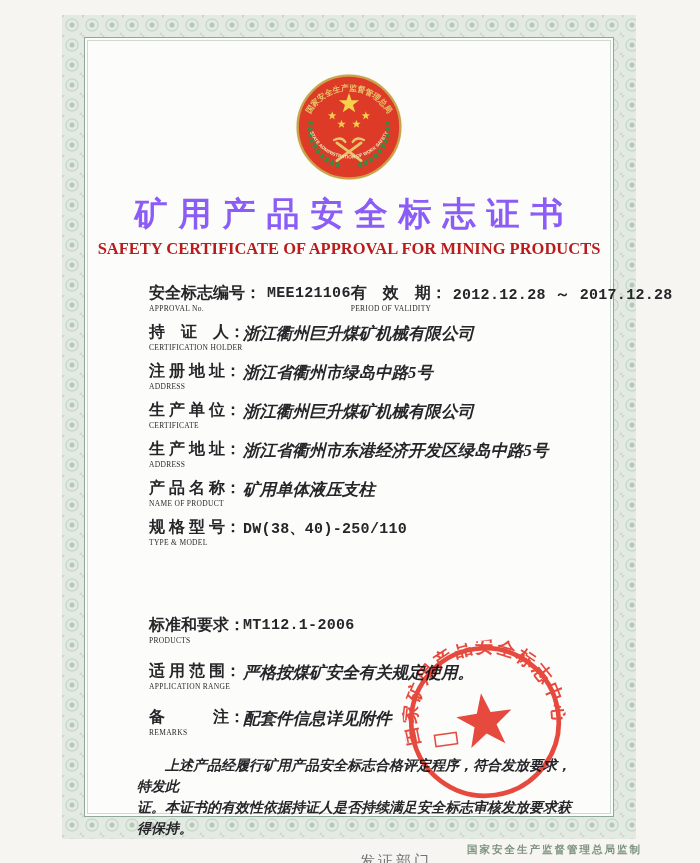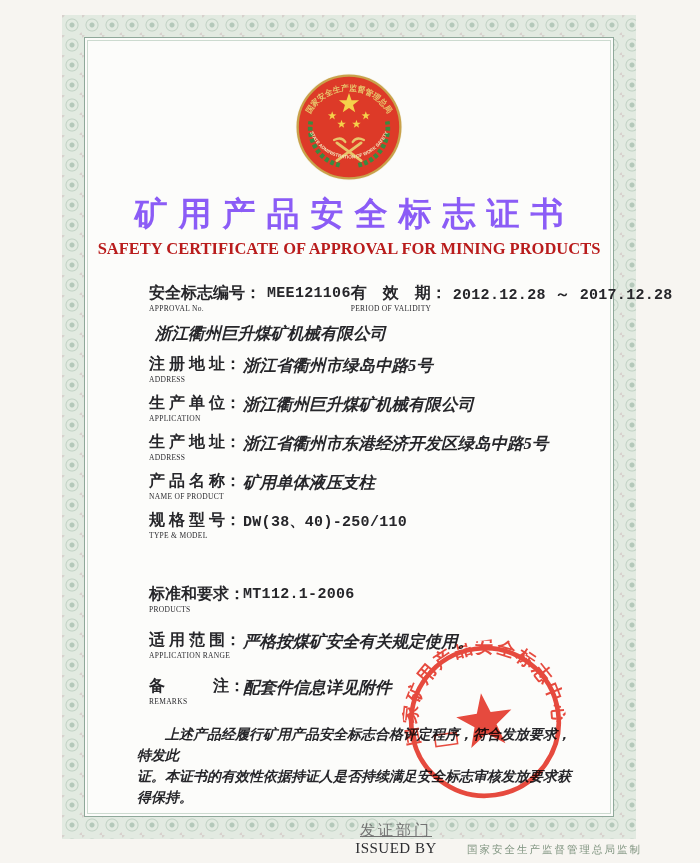--- a/index.html
+++ b/index.html
@@ -46,21 +46,21 @@
   .row{display:flex;align-items:flex-start;margin-top:9px;}
   .lbl{flex:0 0 auto;}
   .lbl .zh{font-size:16px;font-weight:bold;white-space:nowrap;text-align:right;}
   .lbl .en{font-size:7.5px;letter-spacing:.3px;color:#2a2a2e;margin-top:0;white-space:nowrap;}
   .val{padding-left:6px;padding-top:1px;}
   .val-zh{font-size:16.5px;font-weight:bold;font-style:italic;white-space:nowrap;}
   .val-latin{font-family:"Liberation Mono", monospace;font-size:15px;font-weight:bold;letter-spacing:.3px;white-space:nowrap;padding-top:2px;}
   .w1{width:88px;}
   .approval-row{margin-top:24px;}
   .approval-row .val-no{width:100px;padding-left:6px;}
-  .sect2{margin-top:44px;}
+  .sect2{margin-top:68px;}
   .row.rg{margin-top:16px;}
   
   .statement{
     margin:18px 36px 0 52px;
     font-size:14px;line-height:21px;
     font-weight:bold;font-style:italic;color:#26262a;
   }
   .statement .l1{text-indent:2em;}
   
   .issuer{margin:13px 0 0 256px;width:110px;text-align:center;}
@@ -70,21 +70,21 @@
   
   .seal{
     position:absolute;left:404px;top:641px;width:162px;height:162px;
     transform:rotate(-8deg);
     mix-blend-mode:multiply;opacity:.92;
     pointer-events:none;
   }
   
   .print-note{
     position:absolute;right:58px;bottom:6px;
-    font-size:10.5px;letter-spacing:2px;color:#7e937f;font-weight:normal;
+    font-size:10.5px;letter-spacing:2px;color:#7e937f;font-weight:bold;
   }
 </style>
 </head>
 <body>
 
 <div class="page">
 
   <div class="frame">
     <div class="inner">
 
@@ -129,33 +129,37 @@
           </div>
           <div class="val val-latin val-no">MEE121106</div>
           <div class="lbl">
             <div class="zh">有　效　期：</div>
             <div class="en">PERIOD OF VALIDITY</div>
           </div>
           <div class="val val-latin">2012.12.28 ～ 2017.12.28</div>
         </div>
 
         <div class="row">
+          <div class="lbl w1">
+              <div class="zh">持　证　人：</div>
+              <div class="en">CERTIFICATION HOLDER</div>
+            </div>
           <div class="val val-zh">浙江衢州巨升煤矿机械有限公司</div>
         </div>
         <div class="row">
           <div class="lbl w1">
               <div class="zh">注 册 地 址：</div>
               <div class="en">ADDRESS</div>
             </div>
           <div class="val val-zh">浙江省衢州市绿岛中路5号</div>
         </div>
         <div class="row">
           <div class="lbl w1">
               <div class="zh">生 产 单 位：</div>
-              <div class="en">APPLICATION</div>
+              <div class="en">CERTIFICATE</div>
             </div>
           <div class="val val-zh">浙江衢州巨升煤矿机械有限公司</div>
         </div>
         <div class="row">
           <div class="lbl w1">
               <div class="zh">生 产 地 址：</div>
               <div class="en">ADDRESS</div>
             </div>
           <div class="val val-zh">浙江省衢州市东港经济开发区绿岛中路5号</div>
         </div>

